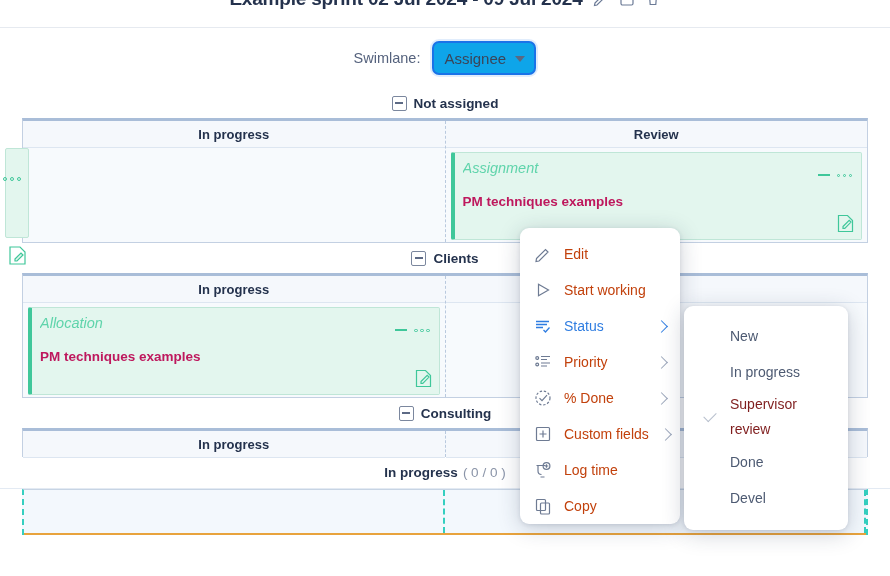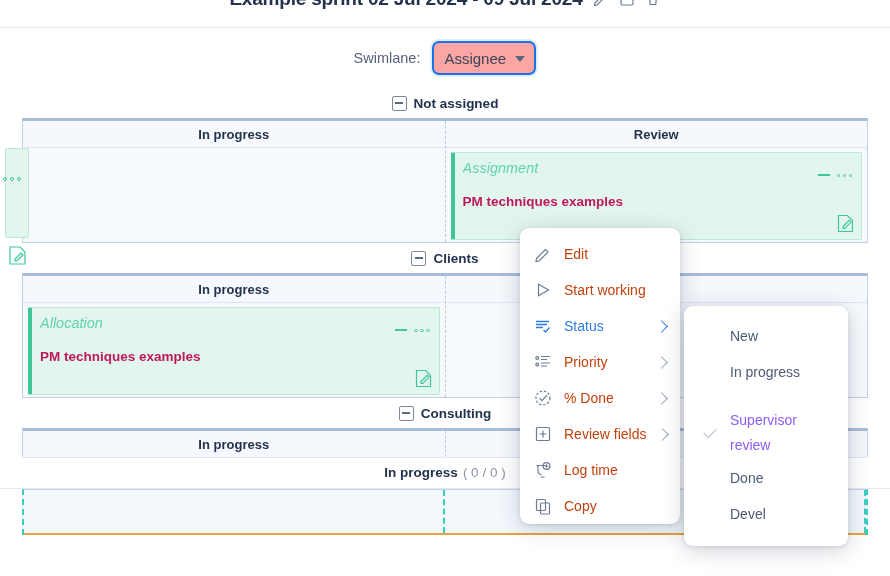--- a/index.html
+++ b/index.html
@@ -34,21 +34,21 @@
   .swimlane-bar {
     position: absolute; left: 0; top: 28px; width: 890px; height: 60px;
     display: flex; align-items: center; justify-content: center; gap: 12px;
     background: #ffffff;
   }
   .swimlane-label { font-size: 14.5px; color: #55627d; }
   .select-wrap {
     position: relative;
     border: 2px solid #1a73e8;
     border-radius: 7px;
-    background: #fca5a5;
+    background: #0ea5e9;
     height: 34px;
     min-width: 104px;
     display: flex; align-items: center;
     padding: 0 26px 0 10px;
     box-shadow: 0 0 0 2px rgba(26,115,232,0.13);
   }
   .select-wrap .sel-val { font-size: 15px; color: #3b4559; }
   .caret {
     position: absolute; right: 9px; top: 50%; margin-top: -2px;
     width: 0; height: 0;
@@ -185,21 +185,21 @@
     box-shadow: 0 4px 22px rgba(30,45,75,0.22), 0 1px 4px rgba(30,45,75,0.12);
     padding: 12px 0 14px 0;
     z-index: 50;
   }
   .smi {
     position: relative;
     display: flex; align-items: center;
     min-height: 36px; padding: 2px 12px 2px 46px;
     font-size: 14px; color: #4d5a72; line-height: 25px;
   }
-  .smi.disabled { color: #8b5cf6; margin-top: 16px; }
+  .smi.disabled { color: #7f1d1d; }
   .smi .check {
     position: absolute; left: 20px; top: 50%; margin-top: -5px;
     width: 12px; height: 7px;
     border-left: 1.6px solid #b7bfcd; border-bottom: 1.6px solid #b7bfcd;
     transform: rotate(-45deg);
   }
   .smi .txt { display:block; max-width: 110px; }
 </style>
 </head>
 <body>
@@ -415,21 +415,21 @@
       <span class="arw"></span>
     </div>
 
     <div class="mi">
       <span class="ic">
         <svg viewBox="0 0 18 18" fill="none" stroke="currentColor" stroke-width="1.2">
             <rect x="2.5" y="2.5" width="13" height="13" rx="1"></rect>
             <path d="M9 5.5v7M5.5 9h7"></path>
           </svg>
       </span>
-      <span class="lbl">Review fields</span>
+      <span class="lbl">Custom fields</span>
       <span class="arw"></span>
     </div>
 
 
 
     <div class="mi">
       <span class="ic">
         <svg viewBox="0 0 18 18" fill="none" stroke="currentColor" stroke-width="1.2">
             <path d="M2.5 4.5h9M4 4.5v5.5c0 2 1.6 3.5 3.5 3.5M6.5 16h4"></path>
             <circle cx="12.5" cy="5" r="3.4"></circle>

